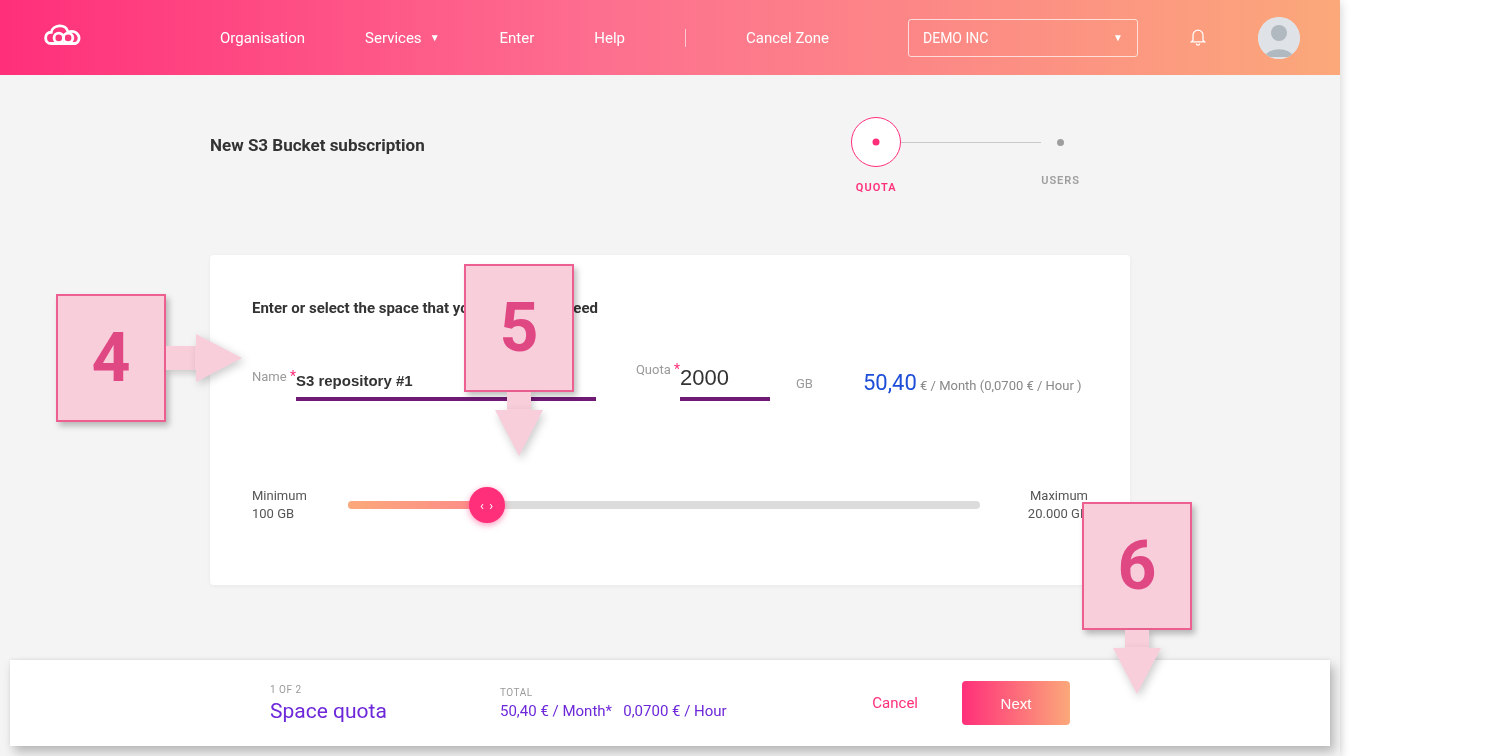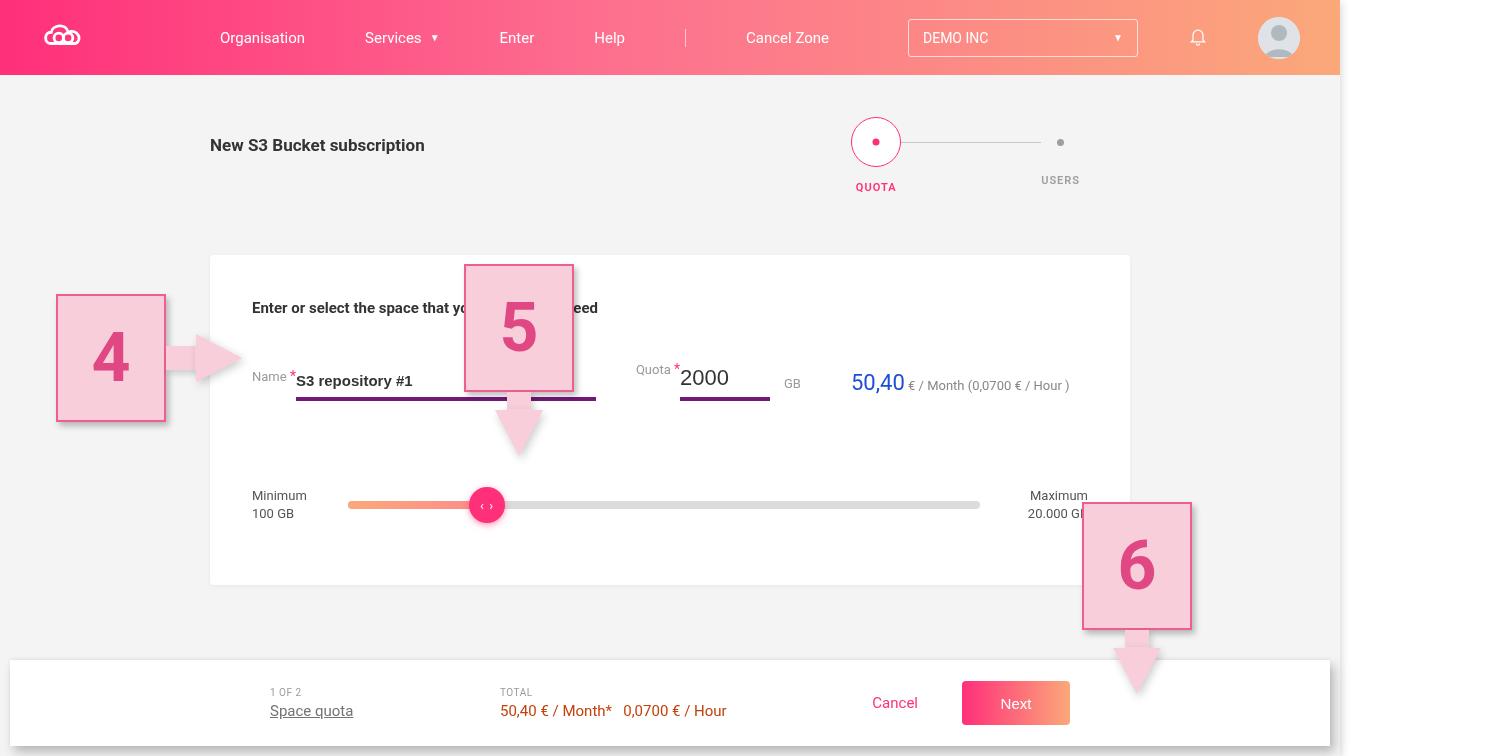--- a/index.html
+++ b/index.html
@@ -63,21 +63,21 @@
   .field-label { font-size: 13px; color: #9a9a9a; margin-bottom: 14px; }
   .field-label .req { color: #ff2f7a; font-size: 14px; }
   .field-input {
     border: none; border-bottom: 4px solid #701a75; outline: none;
     font-size: 15px; color: #333; padding: 4px 0 8px 0; background: transparent;
     font-weight: 700;
   }
   .name-input { width: 300px; }
   .quota-field { margin-left: 40px; }
   .quota-input { width: 90px; font-size: 22px; font-weight: 400; padding-bottom: 6px; }
-  .quota-unit { font-size: 13px; color: #9a9a9a; margin-left: 14px; align-self: flex-end; padding-bottom: 10px; }
+  .quota-unit { font-size: 13px; color: #9a9a9a; margin-left: 26px; align-self: flex-end; padding-bottom: 10px; }
   .price-block { margin-left: 50px; align-self: flex-end; padding-bottom: 6px; color: #555; }
   .price-main { font-size: 22px; color: #1d4ed8; }
   .price-suffix { font-size: 13px; color: #888; }
 
   
   .slider-row { display: flex; align-items: center; margin-top: 86px; }
   .slider-edge { font-size: 13px; color: #555; line-height: 1.4; }
   .slider-edge .edge-label { display: block; }
   .slider-edge .edge-val { color: #555; }
   .slider-left { text-align: left; width: 88px; }
@@ -96,22 +96,22 @@
   .footer {
     position: absolute; left: 10px; right: 10px; bottom: 10px;
     background: #fff; height: 86px;
     display: flex; align-items: center;
     padding: 0 260px;
     box-shadow: 0 -1px 3px rgba(0,0,0,.06), 4px 6px 10px rgba(0,0,0,.25);
   }
   .footer-col { display: flex; flex-direction: column; }
   .footer-label { font-size: 10px; letter-spacing: .5px; color: #9a9a9a; margin-bottom: 4px; }
   .footer-col.step-info { width: 230px; }
-  .footer-col.step-info .footer-main { font-size: 15px; color: #737373; text-decoration: underline; }
-  .footer-col.total .footer-main { font-size: 15px; color: #c2410c; }
+  .footer-col.step-info .footer-main { font-size: 21px; color: #6d28d9; }
+  .footer-col.total .footer-main { font-size: 15px; color: #6d28d9; }
   .footer-right { margin-left: auto; display: flex; align-items: center; gap: 44px; }
   .cancel-link { color: #ff2f7a; font-size: 15px; cursor: pointer; }
   .next-btn {
     border: none; color: #fff; font-size: 15px;
     width: 108px; height: 44px; border-radius: 4px; cursor: pointer;
     background: linear-gradient(90deg, #ff2f7a, #fba87a);
   }
 
   
   .callout { position: absolute; pointer-events: none; }

